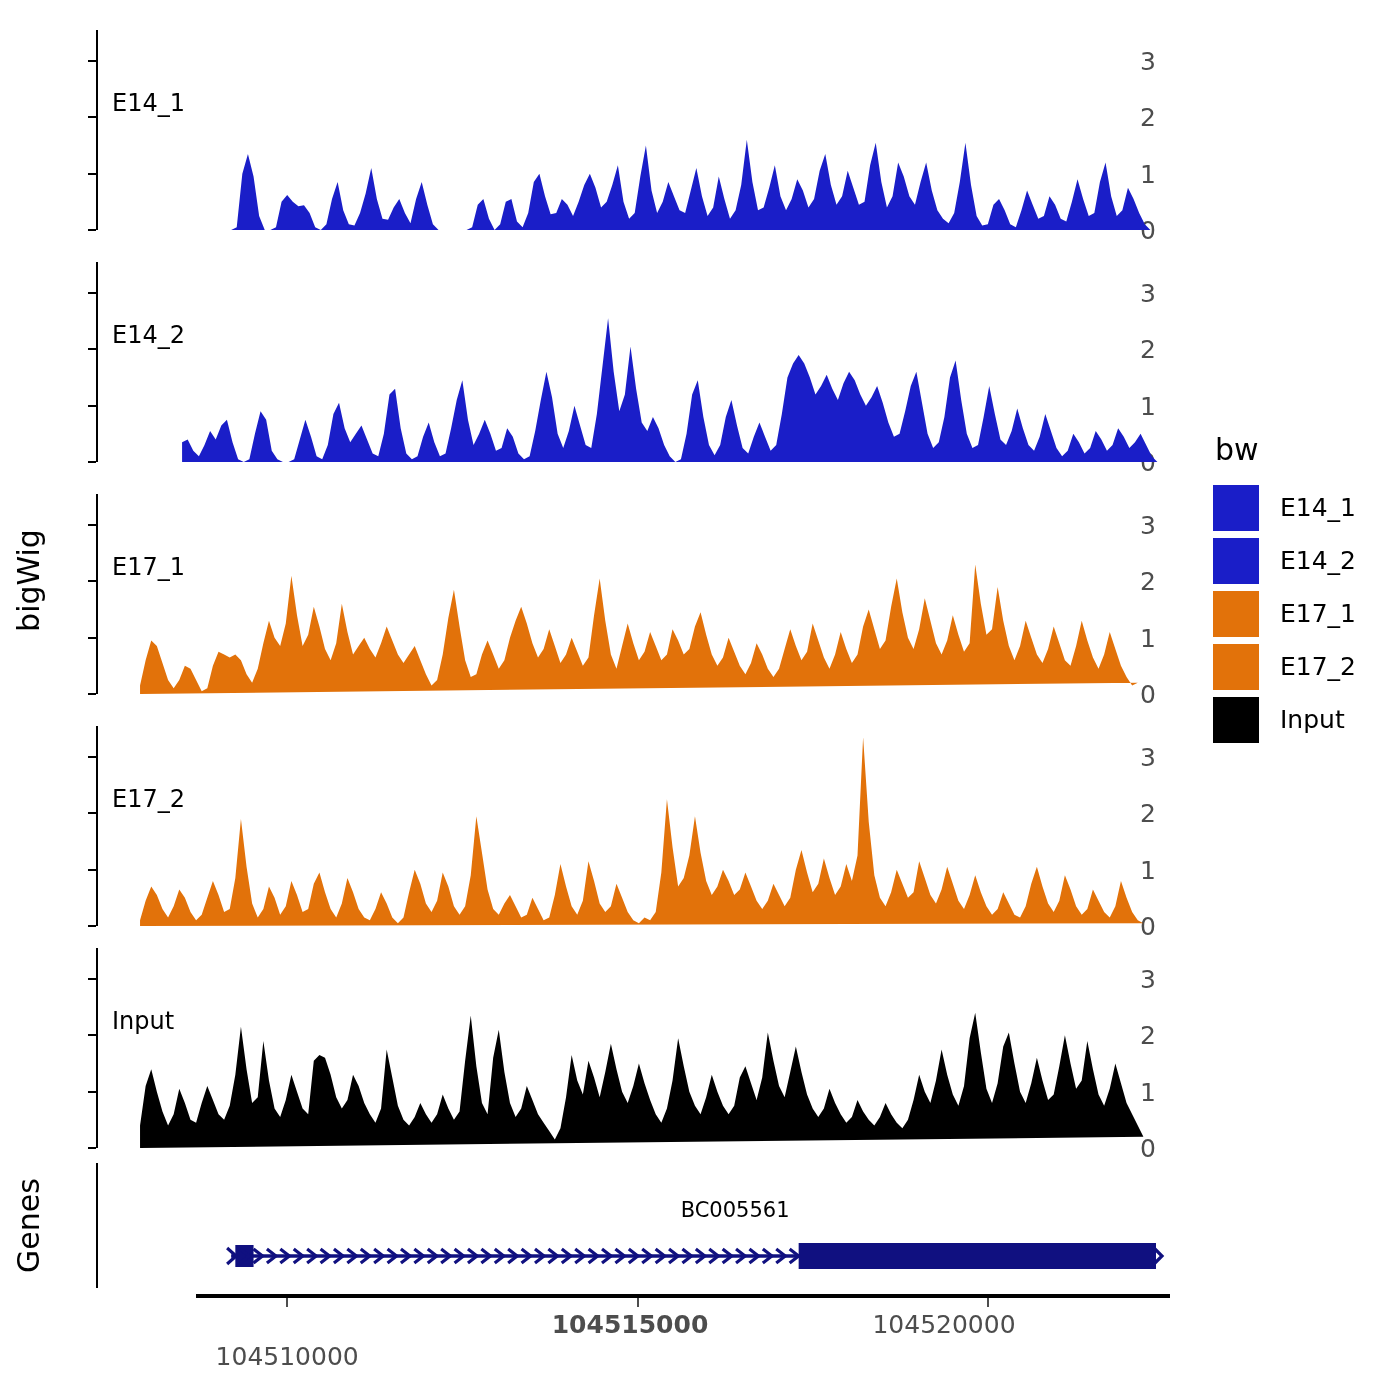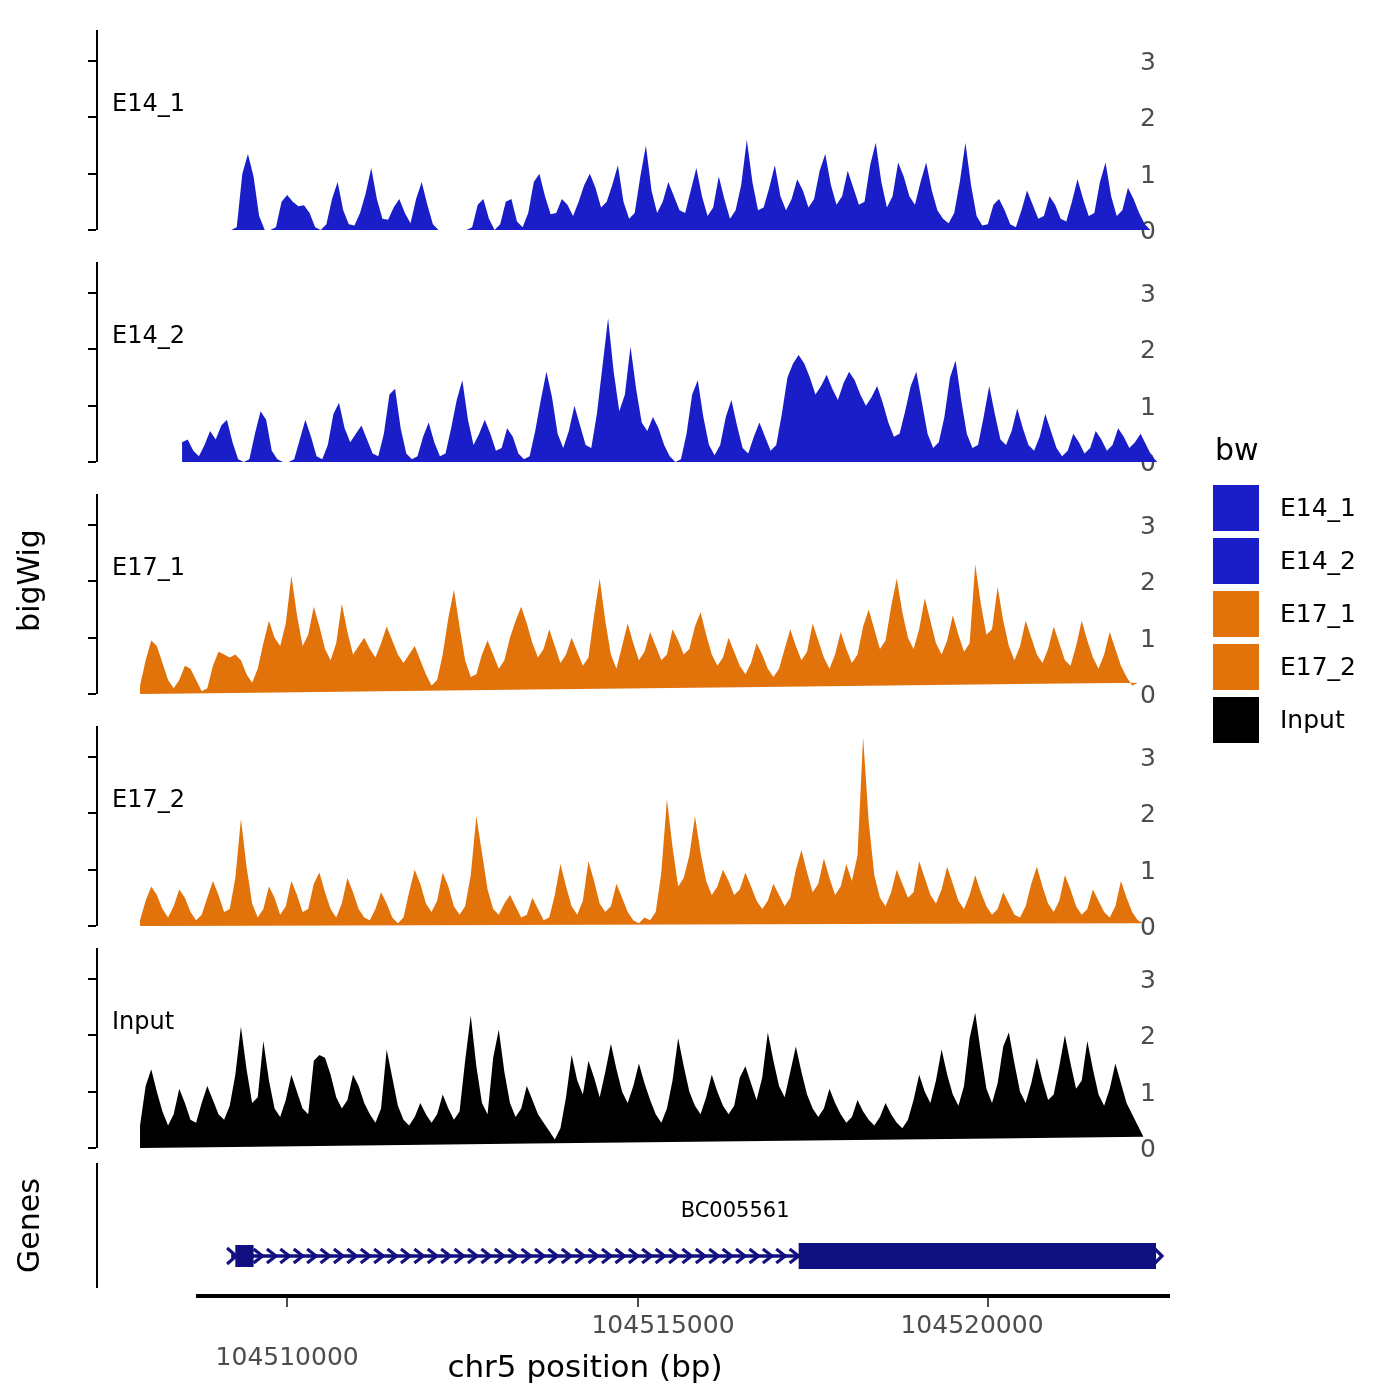--- a/index.html
+++ b/index.html
@@ -201,25 +201,24 @@
           <rect x="700.6535947712418" y="80" width="357.3333333333335" height="26" fill="#101080"></rect>
           <path d="M1054.9869281045753,84 L1063.9869281045753,93 L1054.9869281045753,102" fill="none" stroke="#101080" stroke-width="3.2"></path>
         </svg></div>
   </div>
 
   <div id="xaxisline"></div>
   <div id="xticks-host">
       <div class="xtick" style="left: 286.176px;"></div>
       <div class="xticklab" style="left: 287.176px; margin-top: 32px;">104510000</div>
       <div class="xtick" style="left: 636.503px;"></div>
-      <div class="xticklab" style="left: 663px;">104515000</div>
+      <div class="xticklab" style="left: 630px; font-weight: bold;">104515000</div>
       <div class="xtick" style="left: 986.83px;"></div>
-      <div class="xticklab" style="left: 972px;">104520000</div>
+      <div class="xticklab" style="left: 944px;">104520000</div>
     </div>
-  <div id="xlab">chr5 position (bp)</div>
 
   <div id="legend">
     <div id="legend-title">bw</div>
     <div id="legend-rows">
         <div class="lrow">
           <div class="lkey" style="background: rgb(26, 30, 200);"></div>
           <div class="llab">E14_1</div>
         </div>
         <div class="lrow">
           <div class="lkey" style="background: rgb(26, 30, 200);"></div>

